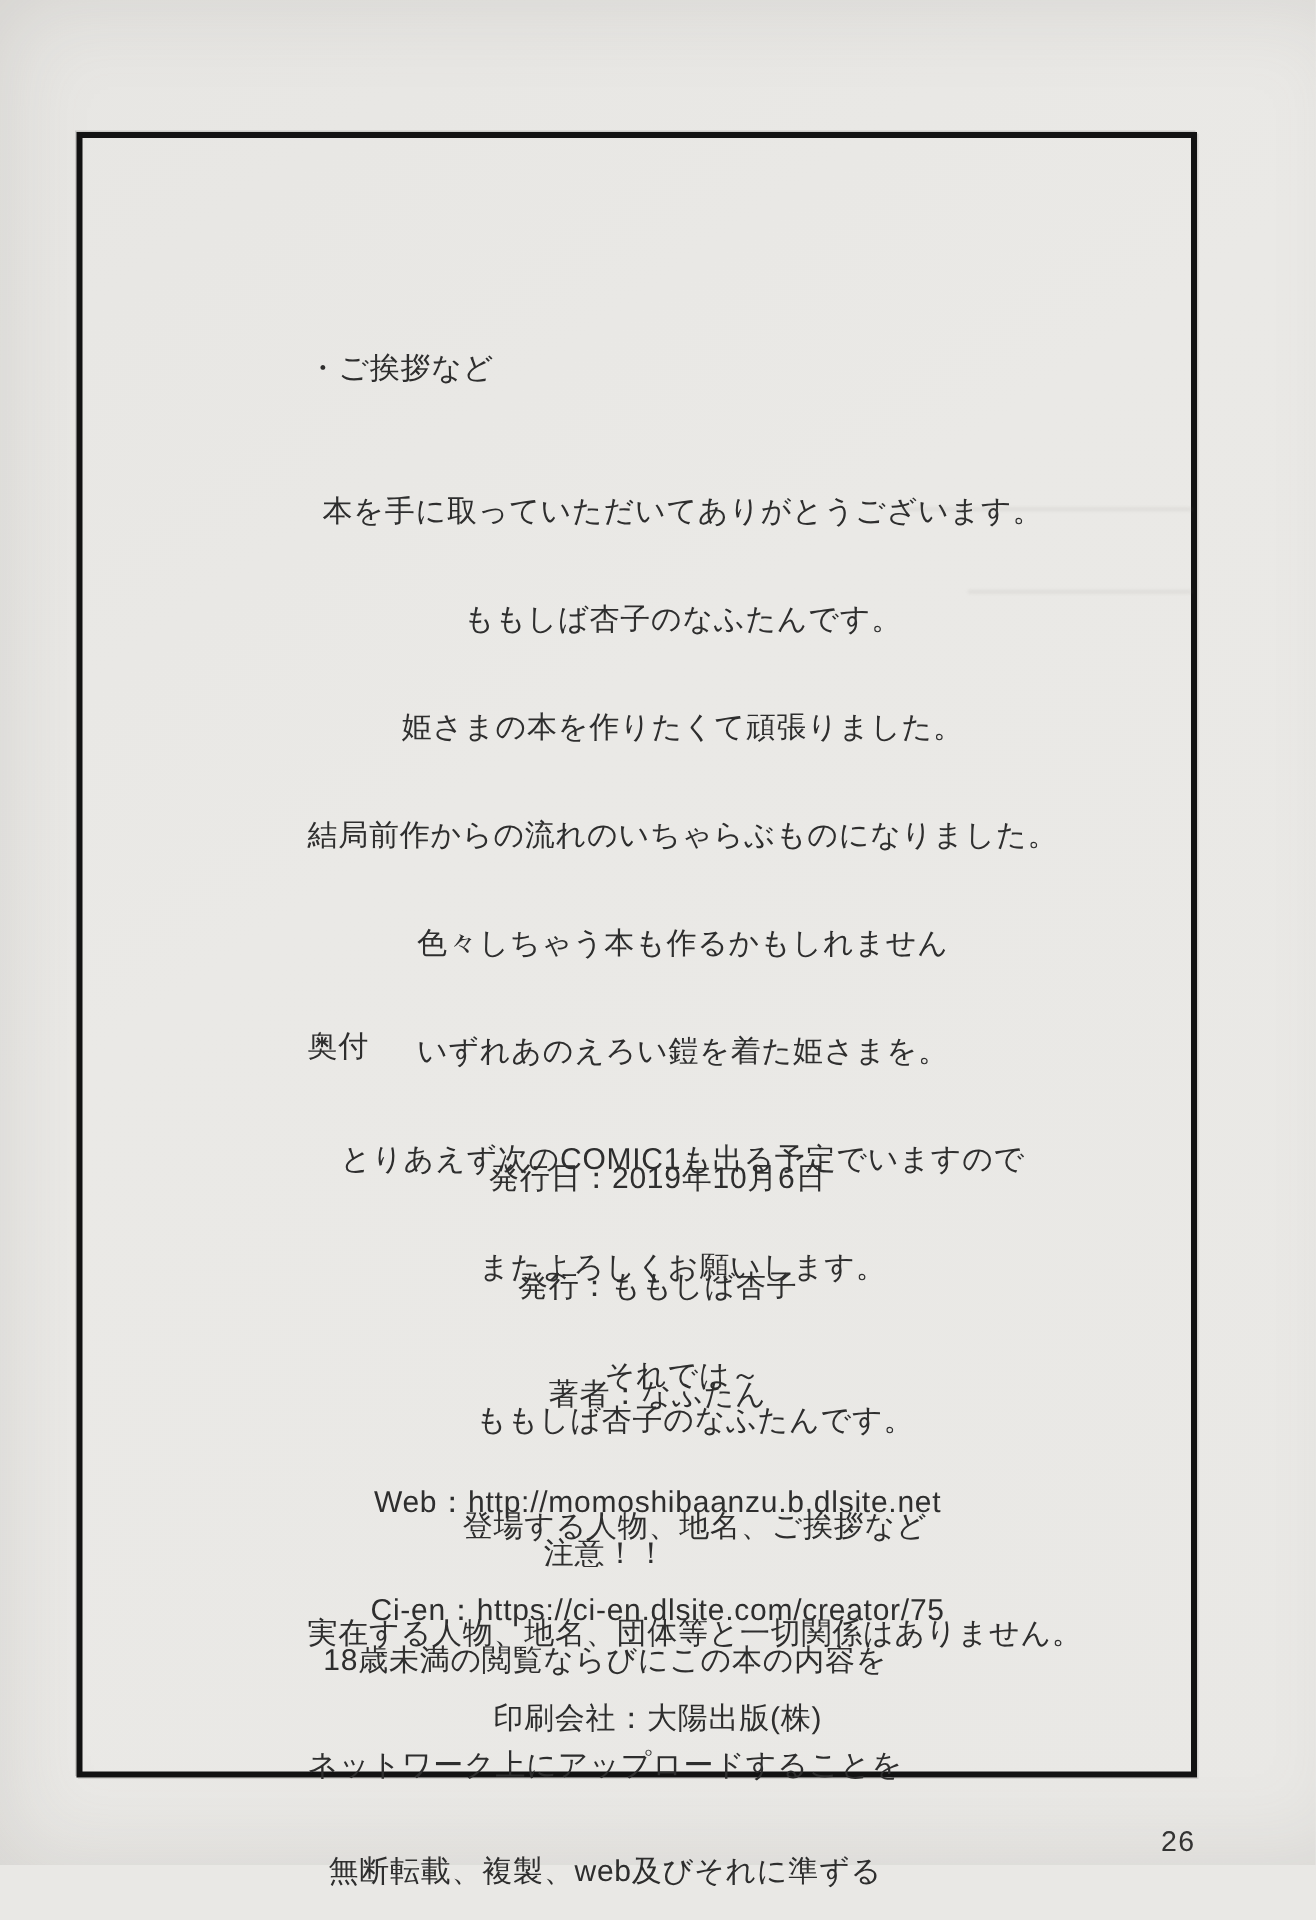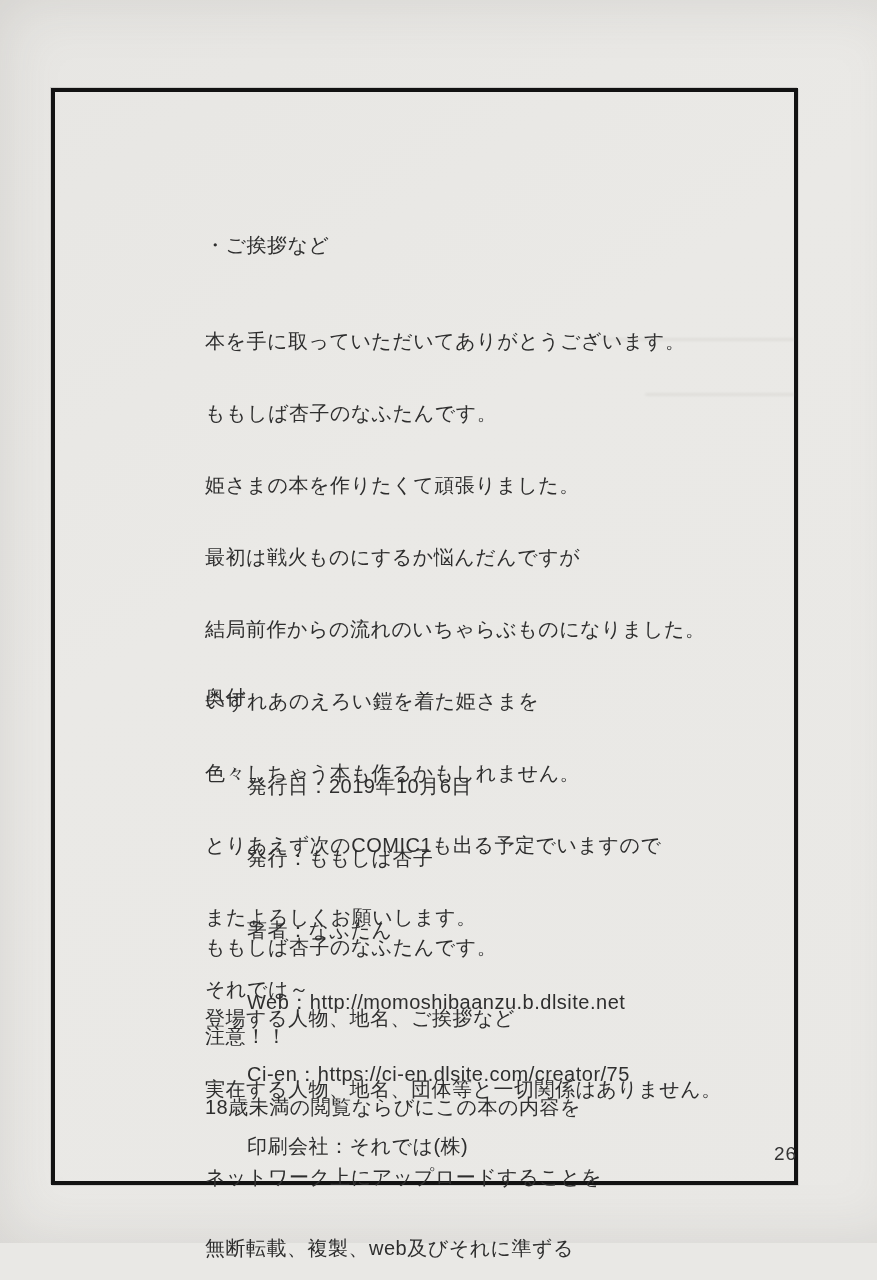--- a/index.html
+++ b/index.html
@@ -31,35 +31,35 @@
     border: 4px solid #121212;
     box-shadow: -1px -1px 0 rgba(0,0,0,0.12), 1px 1px 0 rgba(0,0,0,0.10);
   }
   .txt {
     position: absolute;
     left: 150px;
     white-space: pre;
     font-size: 20px;
     letter-spacing: 0.5px;
   }
-  .line { display: block; }
+  .line { display: block; text-align: center; }
   .greeting-heading   { top: 140px; }
   .greeting-lines     { top: 190px; }
   .greeting-lines .line { line-height: 26px; height: 26px; }
   .colophon-heading   { top: 592px; }
   .colophon-lines     { top: 635px; }
   .colophon-lines .line { line-height: 26px; height: 26px; margin-left: 42px; }
   .disclaimer-lines   { top: 797px; }
   .disclaimer-lines .line { line-height: 25px; height: 25px; }
   .notice-block       { top: 886px; }
   .notice-block .line { line-height: 24.5px; height: 24.5px; }
   .page-number {
     position: absolute;
     left: 774px;
-    top: 1143px;
+    top: 1218px;
     font-size: 19px;
     letter-spacing: 1px;
     color: #333;
   }
   .scan-artifact {
     position: absolute;
     height: 3px;
     background: #8a8880;
     opacity: 0.10;
     border-radius: 2px;
@@ -74,38 +74,37 @@
 <div class="page">
 
   <div class="frame">
 
     <div class="txt greeting-heading">・ご挨拶など</div>
 
     <div class="txt greeting-lines">
       <span class="line">本を手に取っていただいてありがとうございます。</span>
       <span class="line">ももしば杏子のなふたんです。</span>
       <span class="line">姫さまの本を作りたくて頑張りました。</span>
-      <span class="line">最初は戦火ものにするか悩んだんですが</span>
       <span class="line">結局前作からの流れのいちゃらぶものになりました。</span>
-      <span class="line">いずれあのえろい鎧を着た姫さまを</span>
-      <span class="line">色々しちゃう本も作るかもしれません。</span>
+      <span class="line">色々しちゃう本も作るかもしれません</span>
+      <span class="line">いずれあのえろい鎧を着た姫さまを。</span>
       <span class="line">とりあえず次のCOMIC1も出る予定でいますので</span>
       <span class="line">またよろしくお願いします。</span>
       <span class="line">それでは～</span>
     </div>
 
     <div class="txt colophon-heading">奥付</div>
 
     <div class="txt colophon-lines">
       <span class="line">発行日：2019年10月6日</span>
       <span class="line">発行：ももしば杏子</span>
       <span class="line">著者：なふたん</span>
       <span class="line">Web：http://momoshibaanzu.b.dlsite.net</span>
       <span class="line">Ci-en：https://ci-en.dlsite.com/creator/75</span>
-      <span class="line">印刷会社：それでは(株)</span>
+      <span class="line">印刷会社：大陽出版(株)</span>
     </div>
 
     <div class="txt disclaimer-lines">
       <span class="line">ももしば杏子のなふたんです。</span>
       <span class="line">登場する人物、地名、ご挨拶など</span>
       <span class="line">実在する人物、地名、団体等と一切関係はありません。</span>
     </div>
 
     <div class="txt notice-block">
       <span class="line">注意！！</span>

